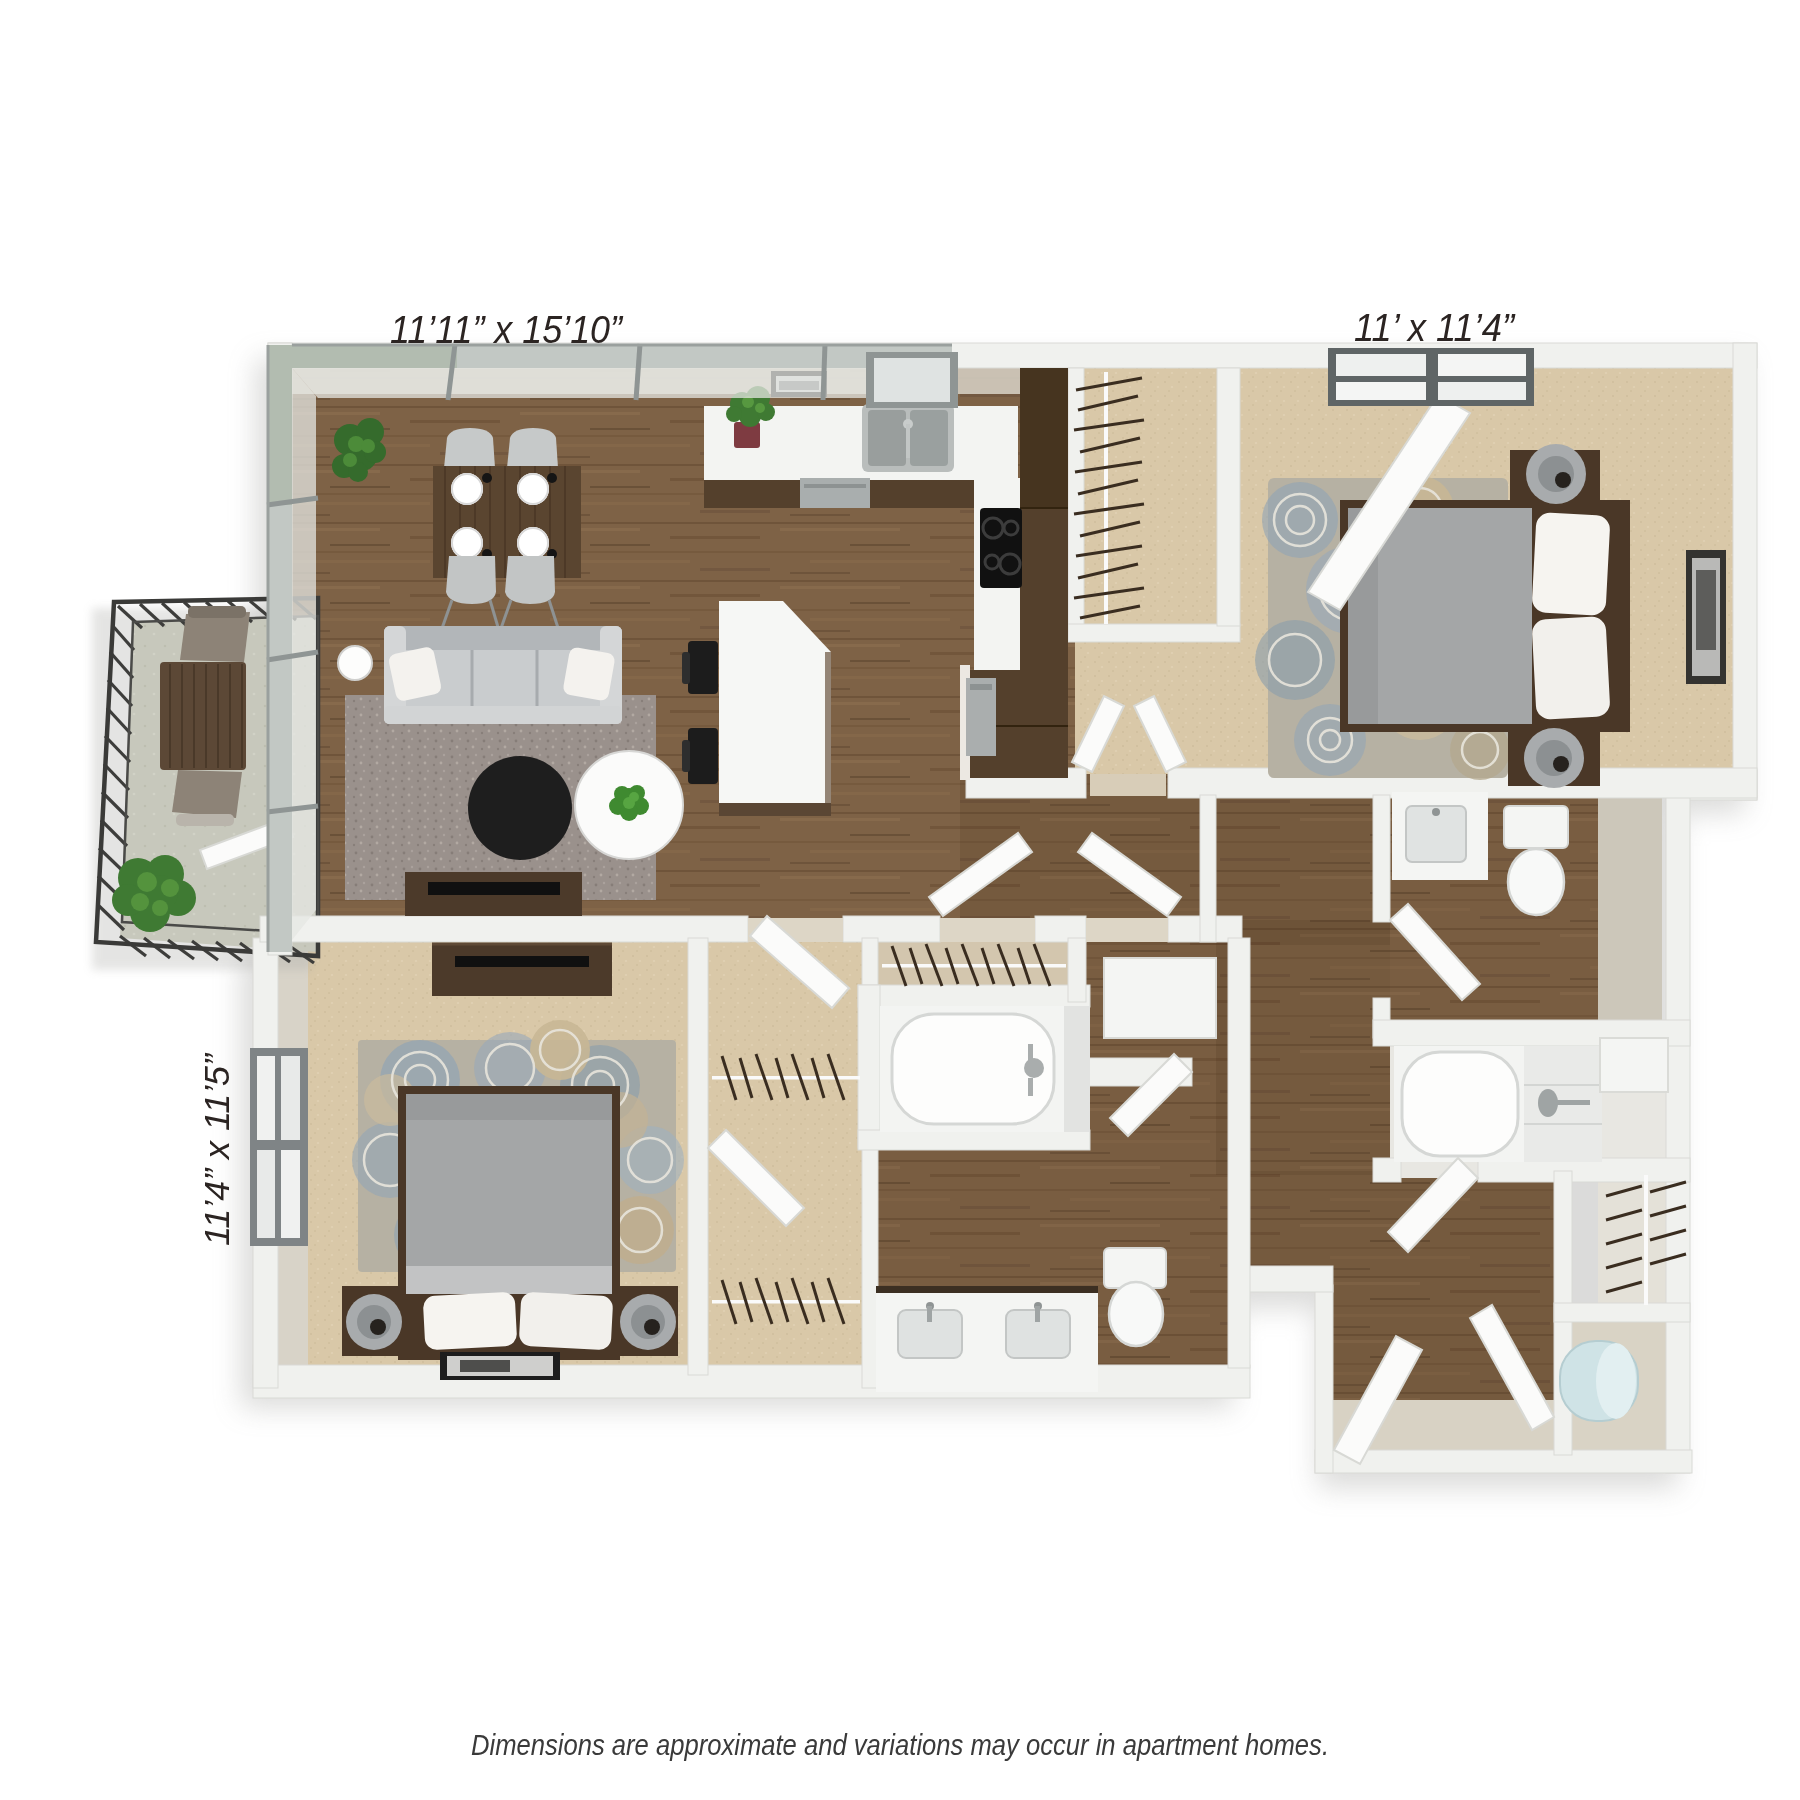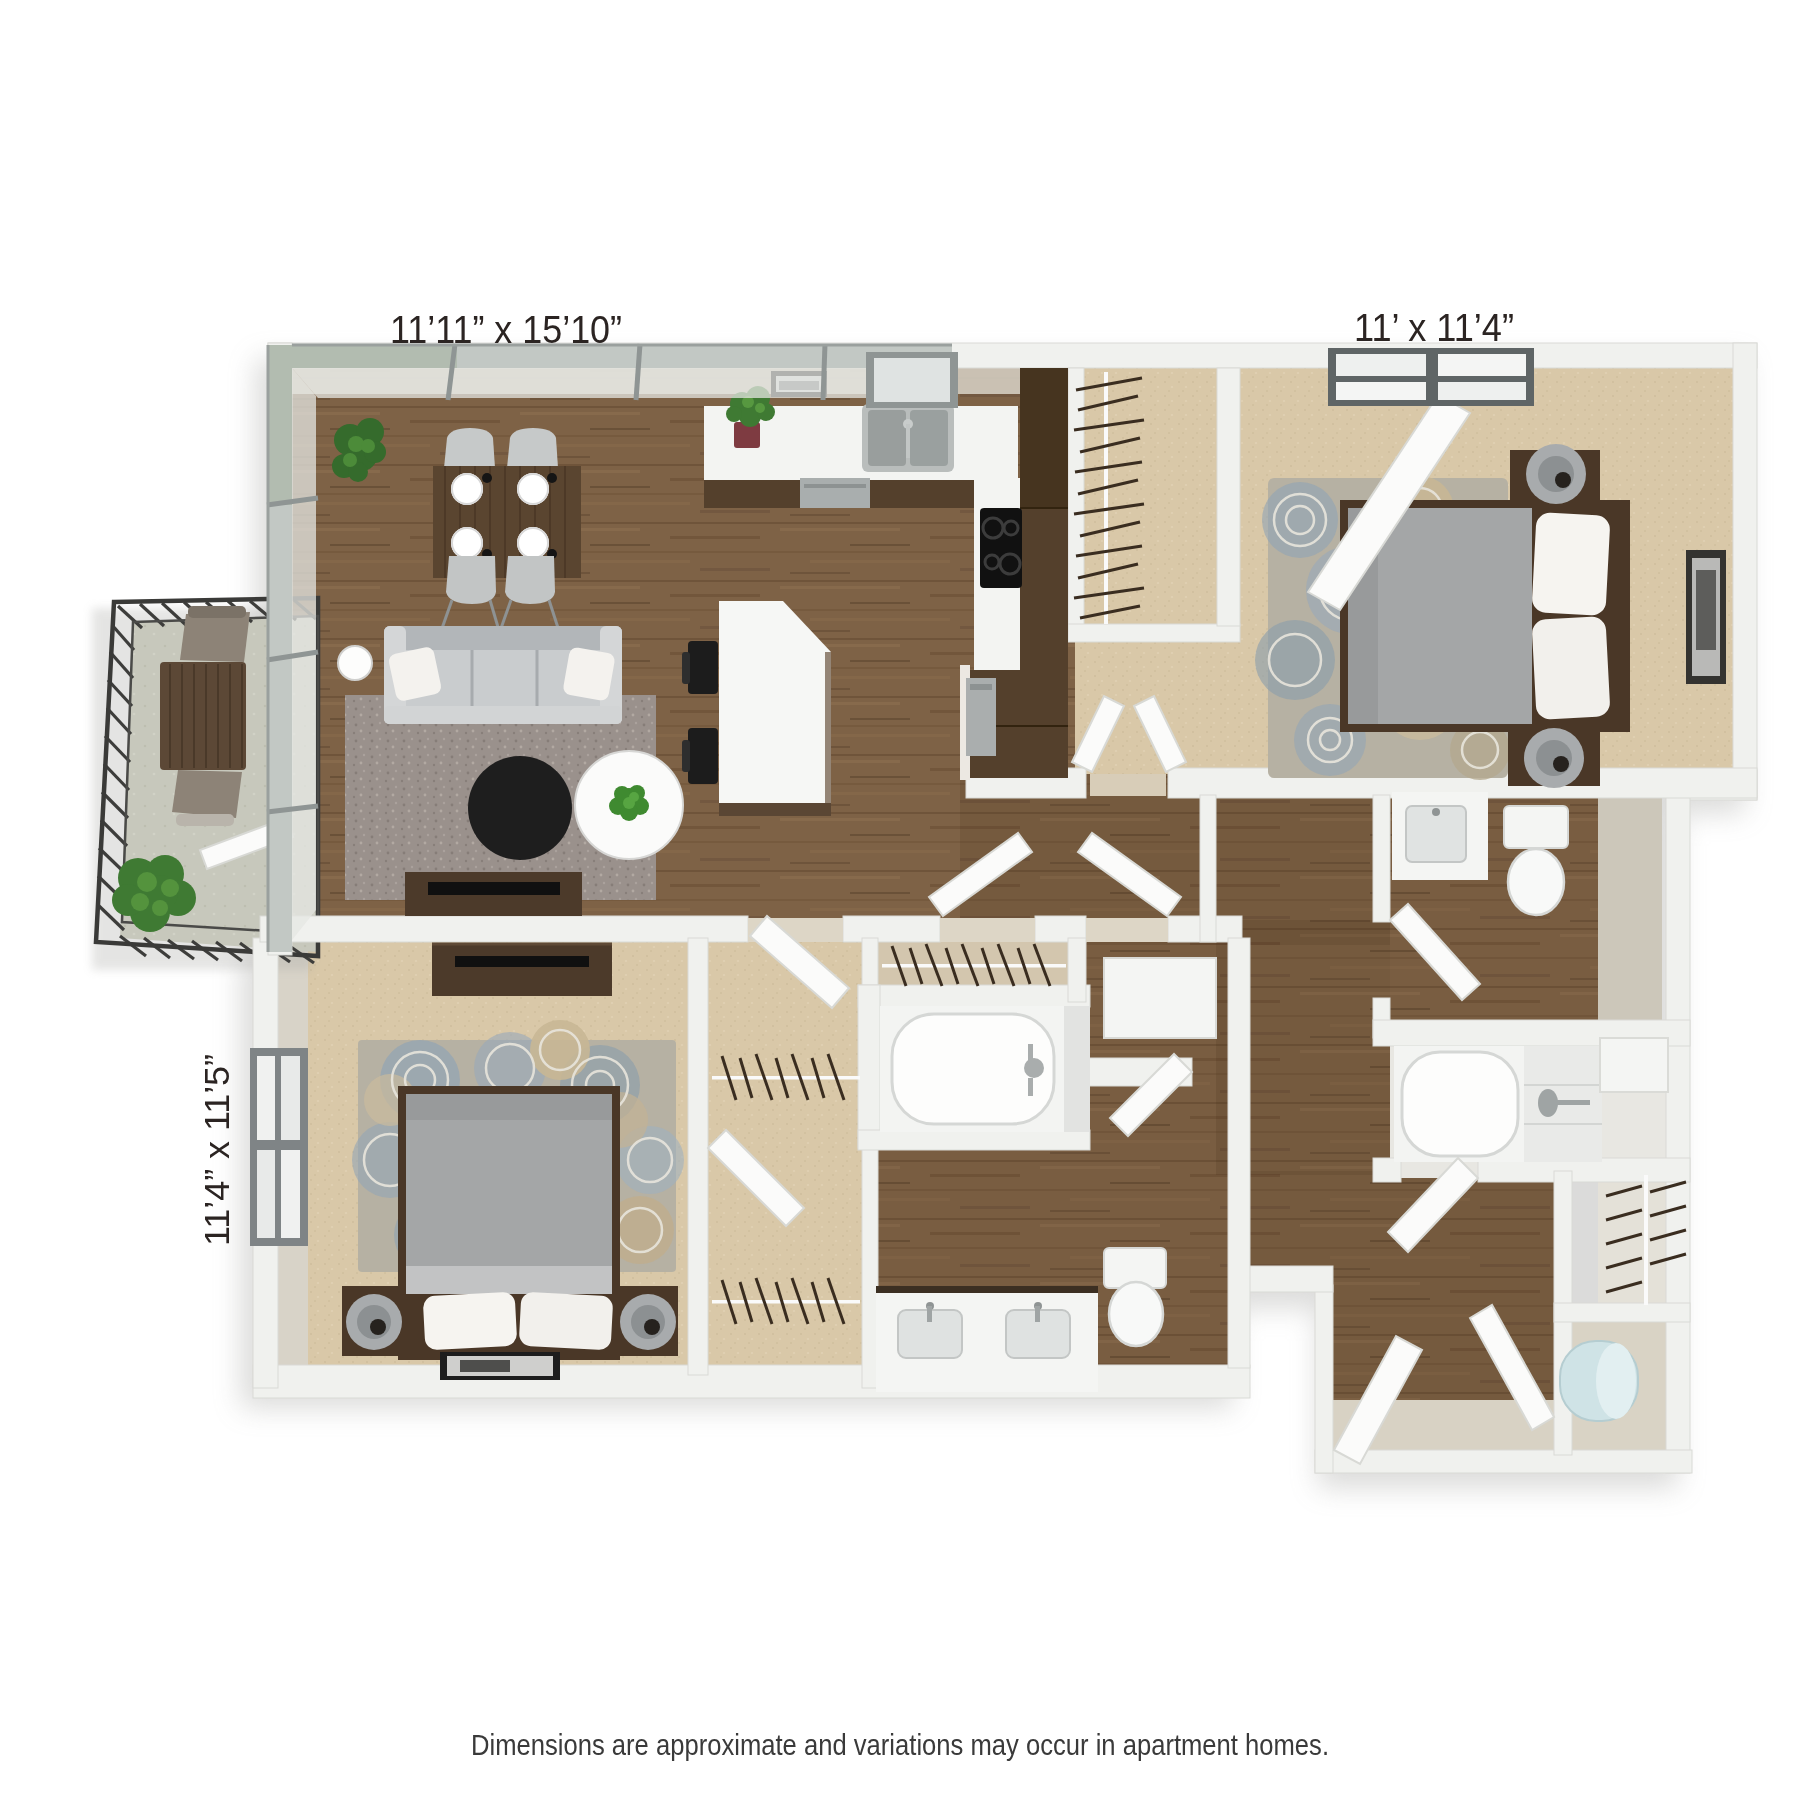--- a/index.html
+++ b/index.html
@@ -1,16 +1,16 @@
 <!DOCTYPE html>
 <html><head>
 <meta charset="utf-8">
 <style>
   html,body{margin:0;padding:0;background:#ffffff;}
-  #page{width:1800px;height:1800px;position:relative;background:#ffffff;font-family:"Liberation Sans",sans-serif;}
+  #page{width:1800px;height:1800px;position:relative;background:#ffffff;font-family:"Liberation Sans",sans-serif;font-style:italic;}
   svg{display:block;}
 </style>
 </head>
 <body>
 <div id="page">
 <svg width="1800" height="1800" viewBox="0 0 1800 1800">
 <defs>
   <pattern id="wood" width="260" height="58" patternUnits="userSpaceOnUse">
     <rect width="260" height="58" fill="#7e6246"></rect>
     <rect y="0" width="260" height="2" fill="#63492f" opacity="0.55"></rect>

